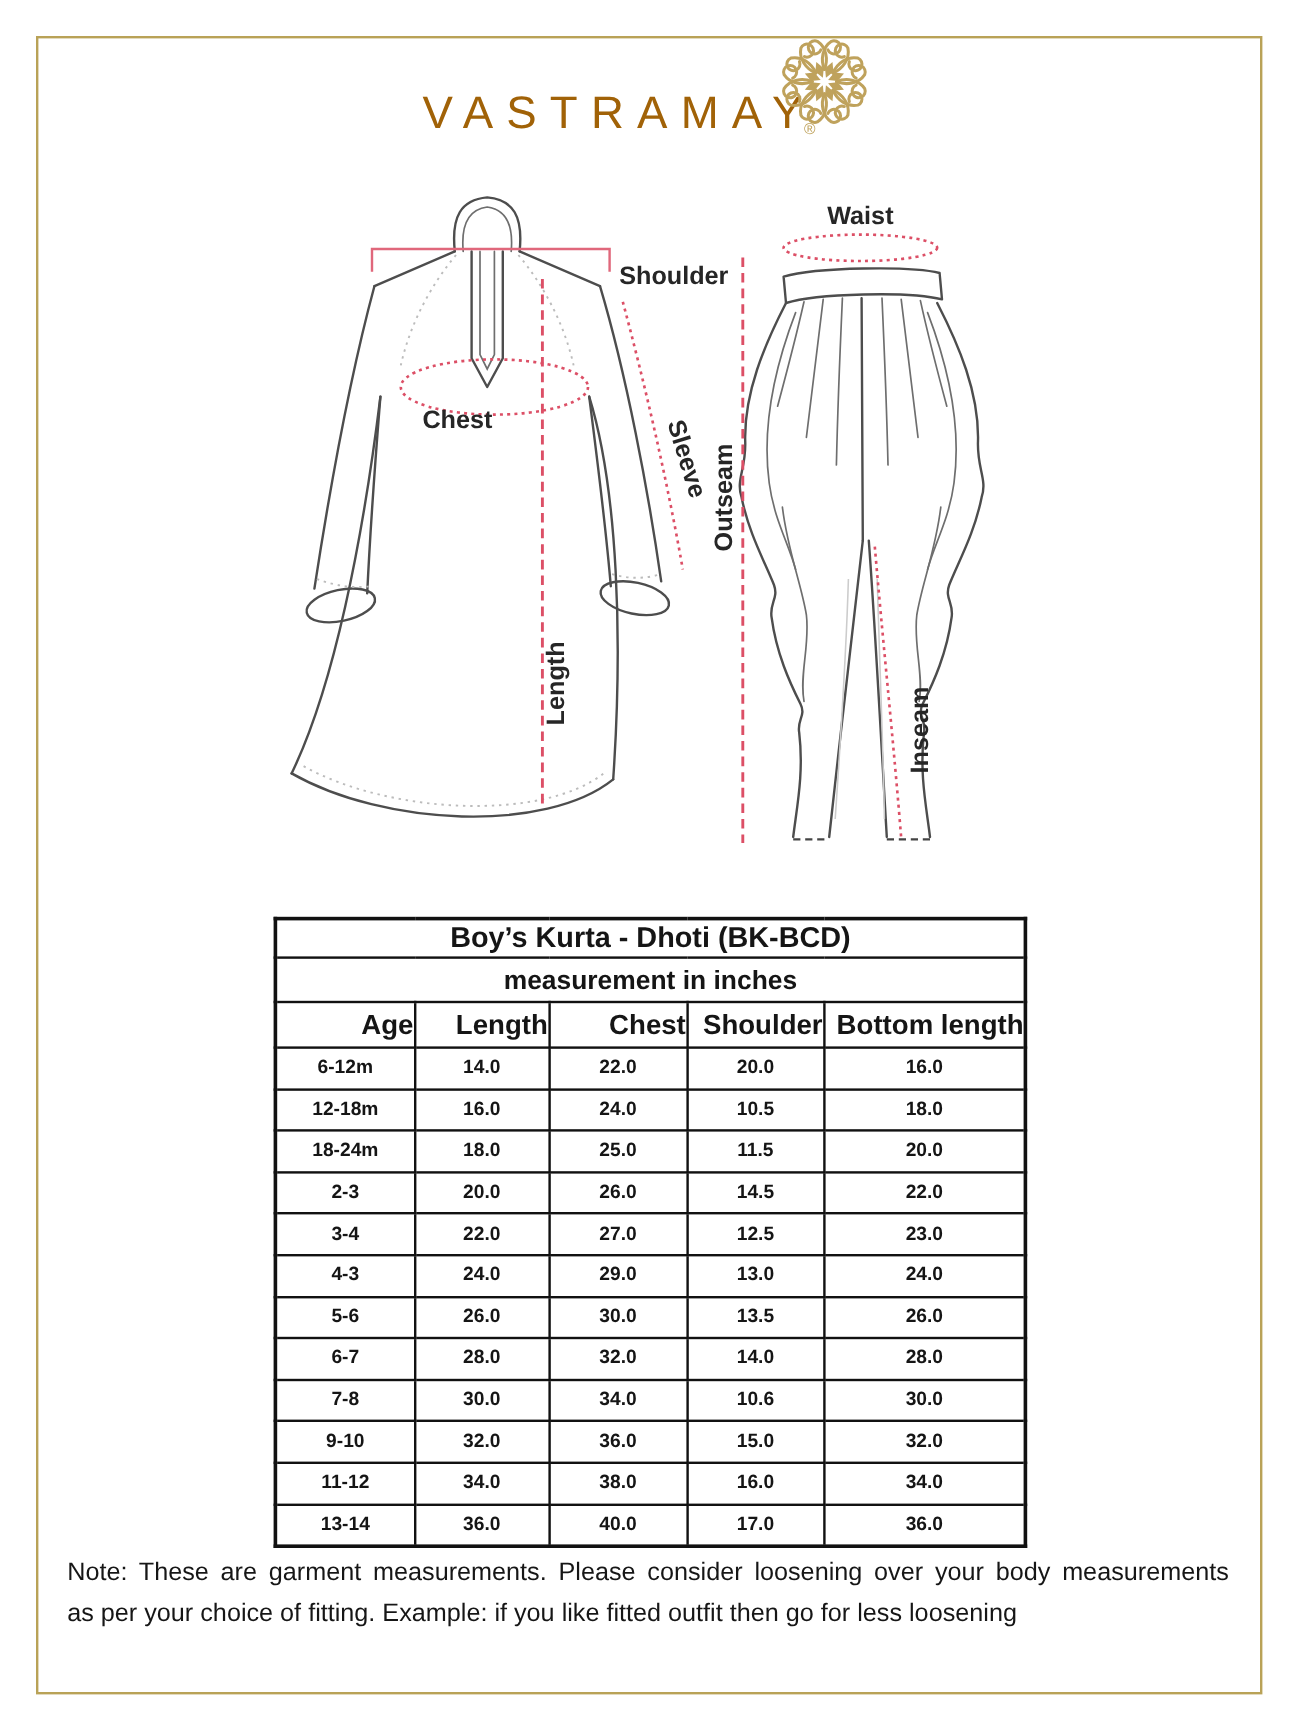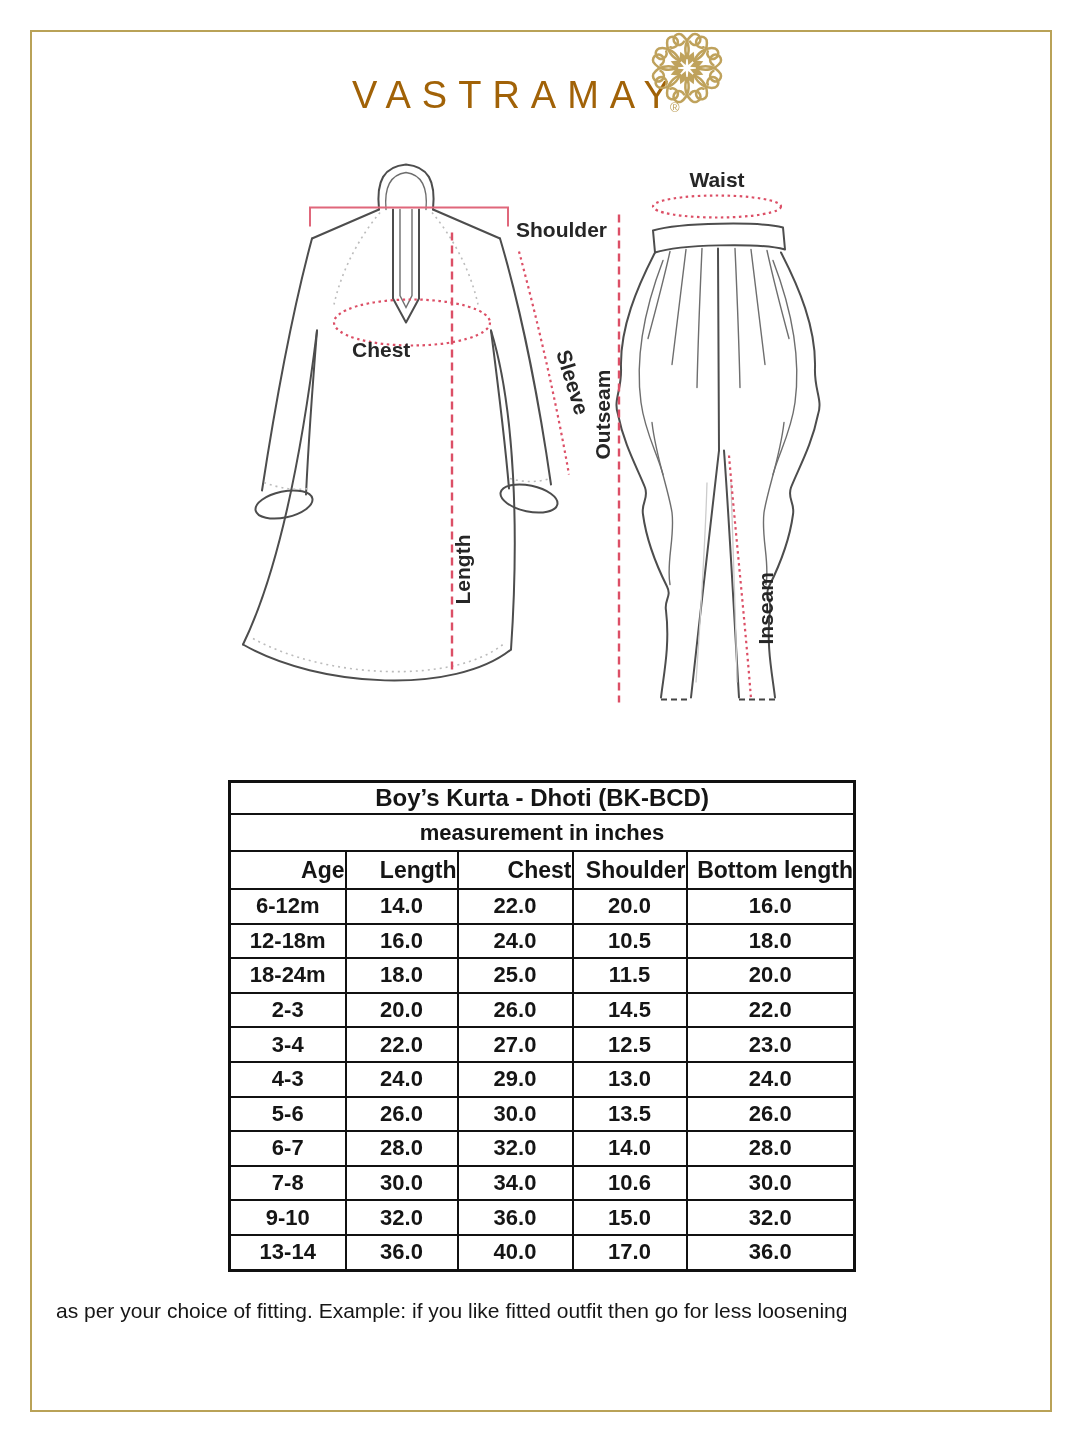--- a/index.html
+++ b/index.html
@@ -29,32 +29,32 @@
   .outline-thin{fill:none;stroke:#6e6e6e;stroke-width:1.4;stroke-linecap:round;}
   .seam{fill:none;stroke:#bcbcbc;stroke-width:1.6;stroke-dasharray:2 4;}
   .shade{fill:none;stroke:#cccccc;stroke-width:1.3;}
   .measure-dash{fill:none;stroke:#dc4f66;stroke-width:2.4;stroke-dasharray:8 5;}
   .measure-dot{fill:none;stroke:#dc4f66;stroke-width:2.2;stroke-dasharray:2.5 3.5;}
   .measure-solid{fill:none;stroke:#e0677b;stroke-width:2;}
   .hem-dash{fill:none;stroke:#444444;stroke-width:2;stroke-dasharray:6 4;}
   .dlabel{font-family:"Liberation Sans",sans-serif;font-size:21px;font-weight:600;fill:#262626;}
   
   .size-table{
-    position:absolute;left:228px;top:780px;width:628px;
+    position:absolute;left:228px;top:764px;width:628px;
     border-collapse:collapse;table-layout:fixed;color:#151515;
     border:3px solid #111111;
   }
   .size-table th,.size-table td{
     border:2px solid #111111;text-align:center;vertical-align:middle;
     padding:0;font-weight:700;
   }
   .title-row th{font-size:24px;height:30px;}
   .subtitle-row th{font-size:22px;font-weight:600;height:35px;}
   .header-row th{font-size:23px;height:36px;text-align:right;}
-  .size-table tbody td{font-size:22px;height:32.6px;}
+  .size-table tbody td{font-size:16px;height:32.6px;}
   .col-age{width:116px;}.col-length{width:112px;}.col-chest{width:115px;}
   .col-shoulder{width:114px;}.col-bottom{width:168px;}
   
   .note{
     position:absolute;left:56px;top:1294px;width:968px;
     font-size:21px;line-height:34px;color:#161616;
   }
   .note-line{display:block;}
   .note-line1{text-align:justify;text-align-last:justify;}
   .note-line2{text-align:left;}
@@ -250,26 +250,34 @@
           <td>30.0</td>
         </tr>
         <tr>
           <td>9-10</td>
           <td>32.0</td>
           <td>36.0</td>
           <td>15.0</td>
           <td>32.0</td>
         </tr>
         <tr>
+          <td>11-12</td>
+          <td>34.0</td>
+          <td>38.0</td>
+          <td>16.0</td>
+          <td>34.0</td>
+        </tr>
+        <tr>
           <td>13-14</td>
           <td>36.0</td>
           <td>40.0</td>
           <td>17.0</td>
           <td>36.0</td>
         </tr>
       </tbody>
   </table>
 
   <div class="note">
+    <span class="note-line note-line1">Note: These are garment measurements. Please consider loosening over your body measurements</span>
     <span class="note-line note-line2">as per your choice of fitting. Example: if you like fitted outfit then go for less loosening</span>
   </div>
 
 </div>
 
 </body></html>

